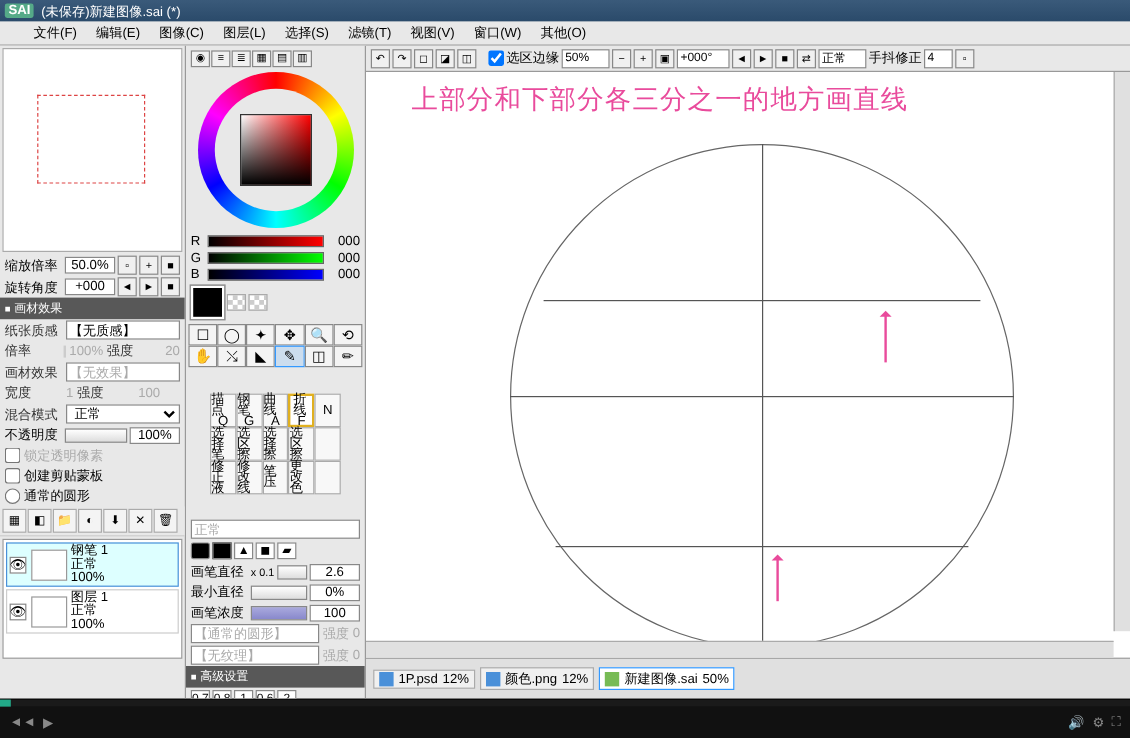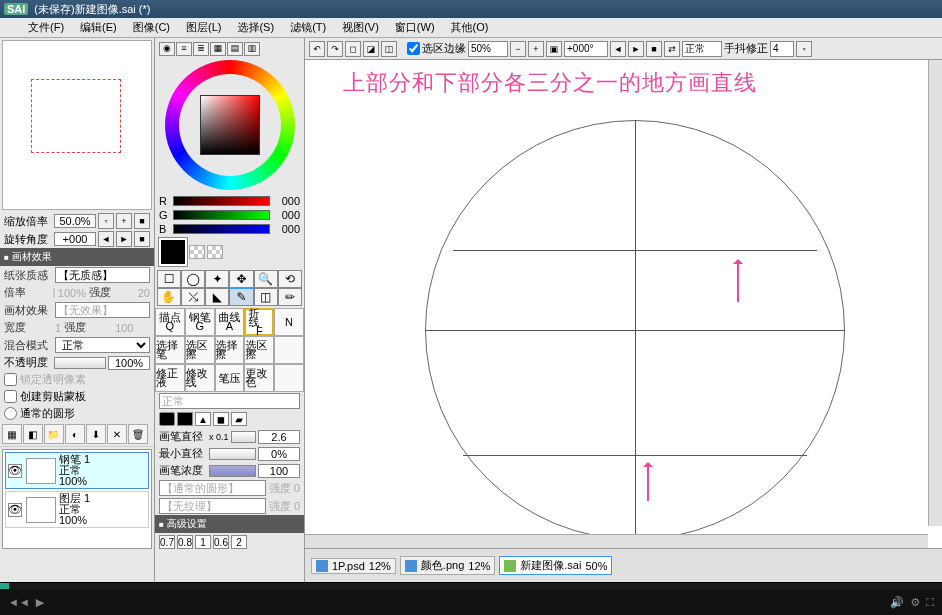--- a/index.html
+++ b/index.html
@@ -58,21 +58,21 @@
 .rgb-row .track.r { background: linear-gradient(to right,#000,#f00); }
 .rgb-row .track.g { background: linear-gradient(to right,#000,#0f0); }
 .rgb-row .track.b { background: linear-gradient(to right,#000,#00f); }
 .rgb-row .rv { width: 26px; text-align: right; }
 .swatches { display: flex; align-items: center; gap: 2px; padding: 2px 4px; }
 .swatch-fg { width: 28px; height: 28px; background: #000; border: 2px solid #fff; outline: 1px solid #888; }
 .swatch-mini { width: 16px; height: 14px; border: 1px solid #aaa; background: repeating-conic-gradient(#ccc 0 25%, #fff 0 50%) 0 0/8px 8px; }
 .tool-grid { display: grid; grid-template-columns: repeat(6,1fr); gap: 0; padding: 2px; }
 .tool-btn { height: 18px; border: 1px solid #888; background: #f4f4f4; display: flex; align-items: center; justify-content: center; font-size: 12px; }
 .tool-btn.sel { background: #cde; border-color: #39f; }
-.brush-grid { display: grid; grid-template-columns: repeat(5,1fr); gap: 0; margin: 0; }
+.brush-grid { display: grid; grid-template-columns: repeat(5,1fr); gap: 0; margin: 20px; }
 .brush-cell { height: 28px; border: 1px solid #aaa; background: #f8f8f8; font-size: 8px; display: flex; flex-direction: column; align-items: center; justify-content: center; line-height: 9px; }
 .brush-cell.sel { background: #fff; border: 2px solid #e0b020; }
 .shape-row { display: flex; gap: 2px; padding: 2px 4px; align-items: center; }
 .shape-row .sh { width: 16px; height: 14px; border: 1px solid #888; background: #fff; font-size: 10px; display: flex; align-items: center; justify-content: center; }
 .annotate { position: absolute; left: 38px; top: 8px; color: #e94b9c; font-size: 22px; font-family: "Microsoft YaHei","黑体",sans-serif; letter-spacing: 1px; }
 .arrow-up { position: absolute; width: 2px; background: #e94b9c; }
 .arrow-up::before { content:""; position:absolute; top:-8px; left:-4px; border:5px solid transparent; border-bottom-color:#e94b9c; }
 .circle-draw { position: absolute; left: 120px; top: 60px; width: 420px; height: 420px; border: 1px solid #666; border-radius: 50%; }
 .hline { position: absolute; height: 1px; background: #555; }
 .vline { position: absolute; width: 1px; background: #555; }

